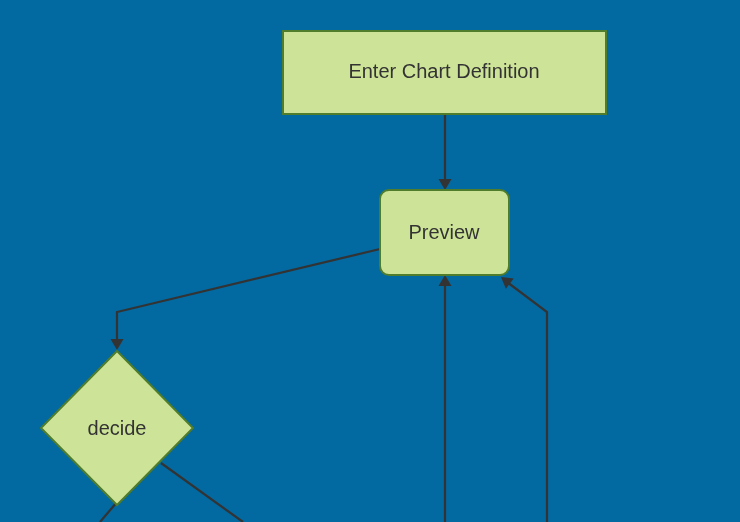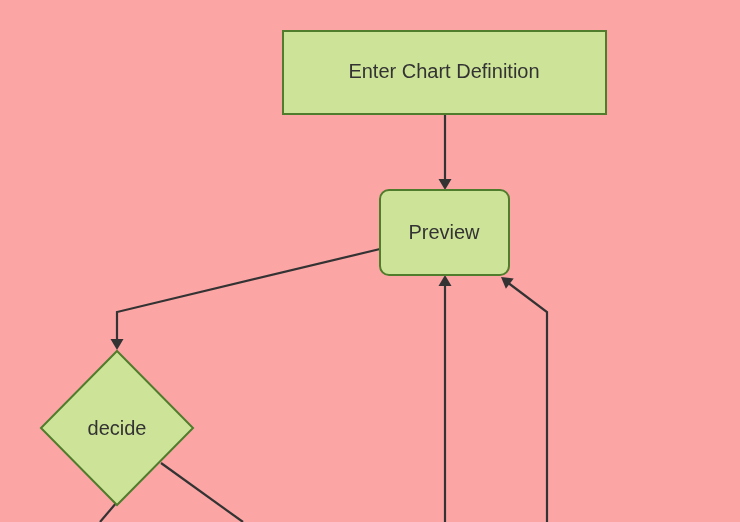--- a/index.html
+++ b/index.html
@@ -45,21 +45,21 @@
     stroke-linecap: butt;
     stroke-linejoin: miter;
   }
   .edge-arrow {
     stroke: none;
   }
 </style>
 </head>
 <body>
 
-<div id="diagram-root" style="background: #fca5a5;">
+<div id="diagram-root" style="background: #0369a1;">
   <svg id="flow-svg" viewBox="0 0 740 522">
 
     <g>
 
       <g>
         <polyline class="edge-path" points="445,114 445,182" stroke="#333333"></polyline>
         <polygon class="edge-arrow" points="0,0 -11,-6.5 -11,6.5" fill="#333333" transform="translate(445,190) rotate(90)"></polygon>
       </g>
 
       <g>

